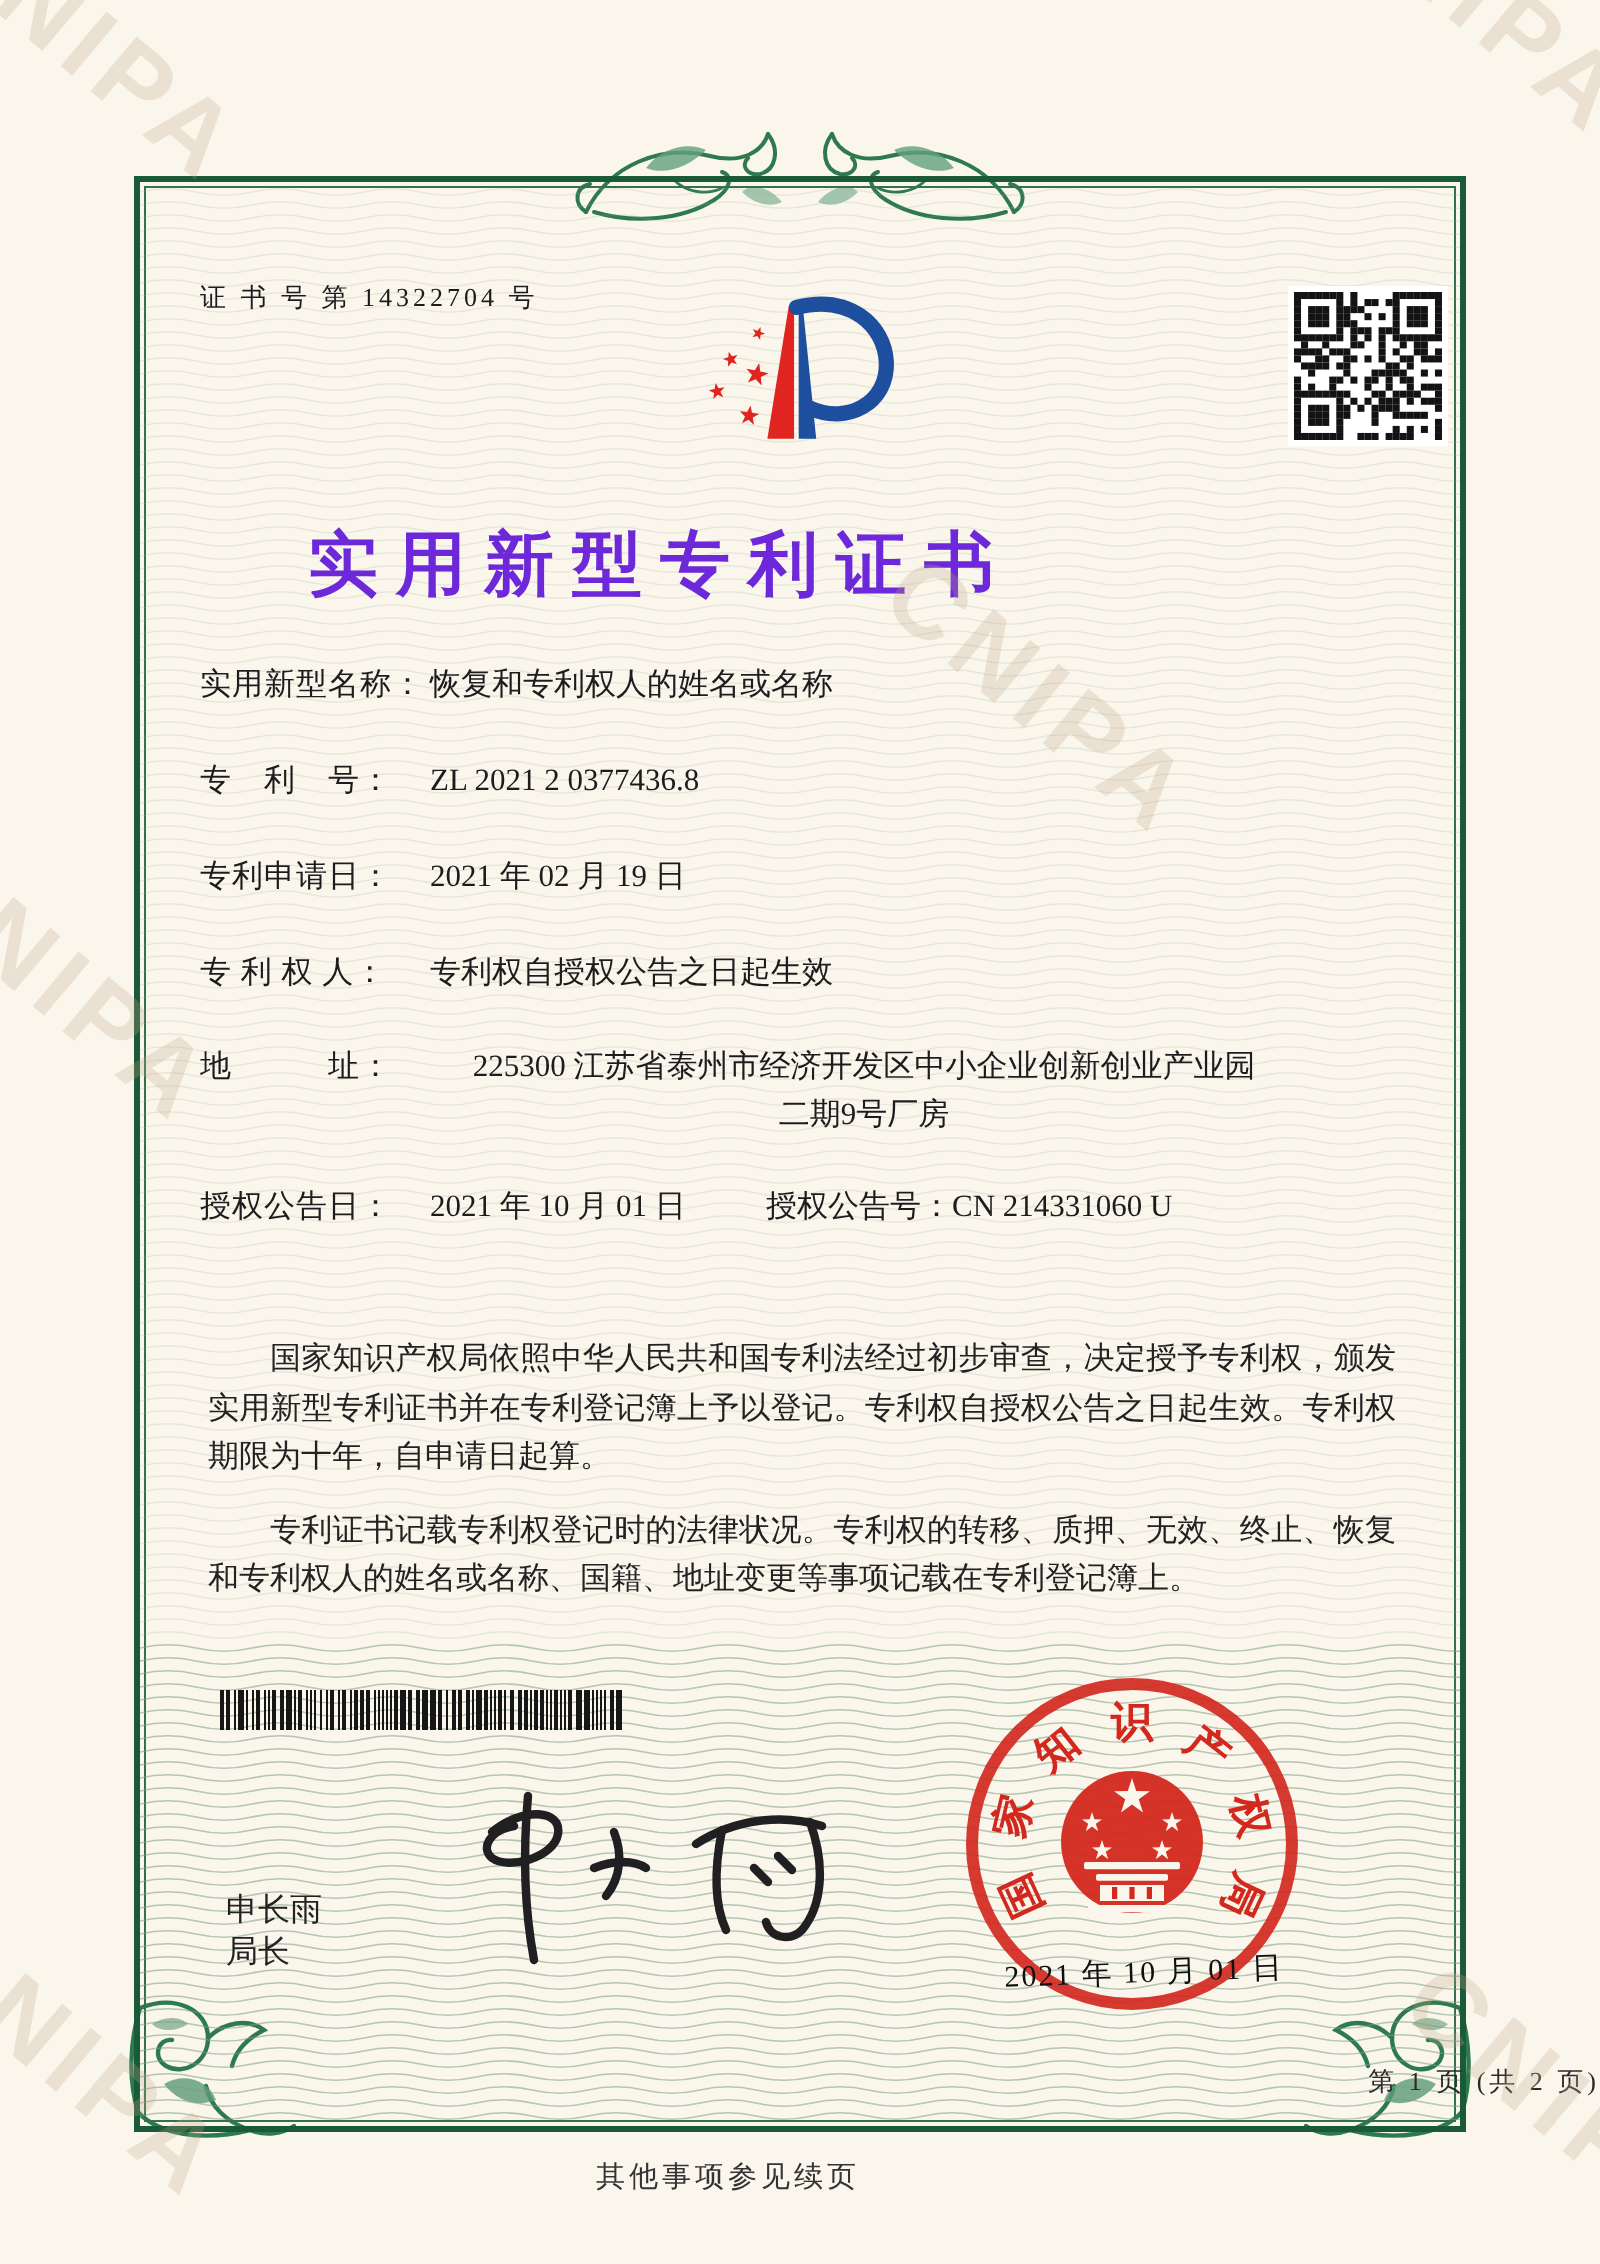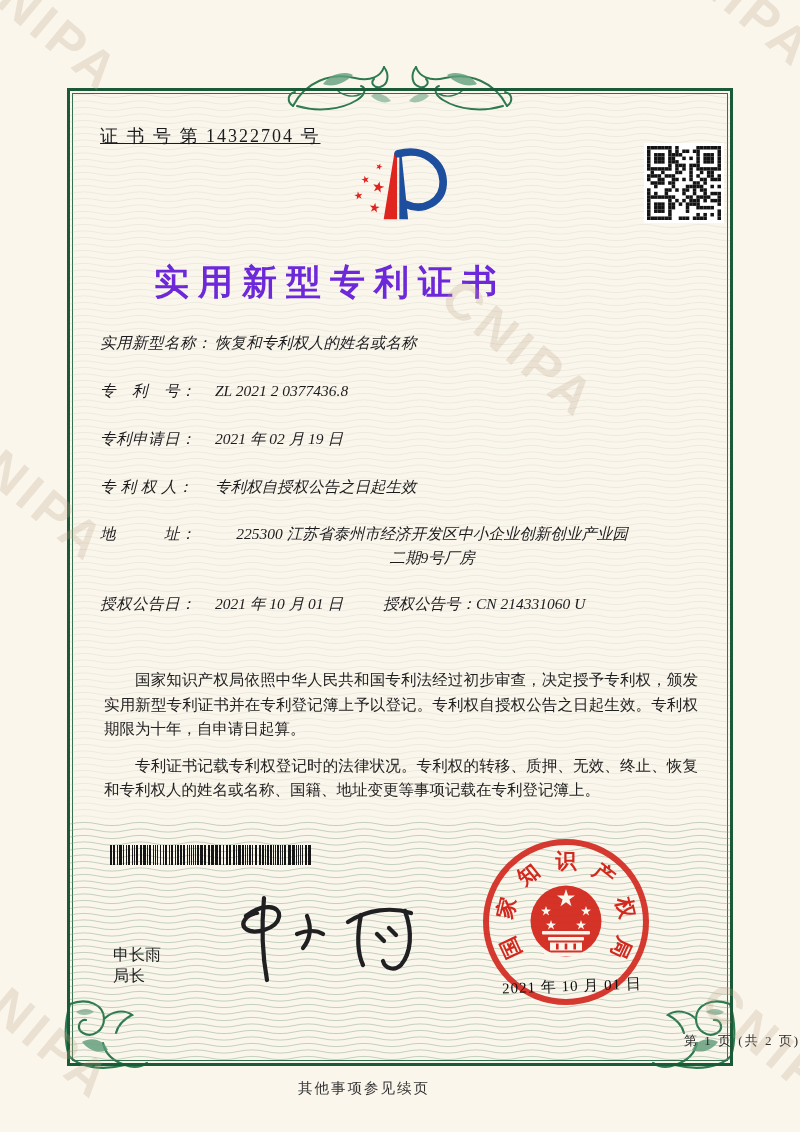--- a/index.html
+++ b/index.html
@@ -14,29 +14,29 @@
     font-weight:700;font-size:52px;letter-spacing:5px;
     color:rgba(190,166,134,0.26);transform:rotate(40deg);white-space:nowrap;
   }
   .frame{
     position:absolute;left:67px;top:88px;width:666px;height:978px;
     border:3px solid #1b5a38;box-sizing:border-box;z-index:1;
   }
   .frame::before{content:"";position:absolute;inset:2px;border:1px solid #35704e;}
   #guilloche{position:absolute;inset:0;width:100%;height:100%;}
   .layer{position:absolute;inset:0;z-index:2;}
-  .cert-number{position:absolute;left:100px;top:124px;font-size:18px;letter-spacing:2px;text-decoration:underline;}
+  .cert-number{position:absolute;left:100px;top:140px;font-size:13px;letter-spacing:2px;}
   #logo{position:absolute;left:341px;top:134px;width:122px;height:102px;}
   #qr{position:absolute;left:644px;top:143px;width:80px;height:80px;}
   .title{
     position:absolute;left:0;top:243px;width:660px;text-align:center;
     font-size:35px;font-weight:700;letter-spacing:9px;color:#6d28d9;margin-top:16px;
   }
   .fields{position:absolute;left:100px;top:330px;width:542px;font-size:15.5px;}
-  .field-row{display:flex;line-height:26px;margin-bottom:22px;font-style:italic;}
+  .field-row{display:flex;line-height:26px;margin-bottom:22px;}
   .field-label{flex:none;width:115px;letter-spacing:0.5px;}
   .field-value{flex:1;}
   .row-addr{line-height:23.5px;margin-bottom:22px;gap:16px;}
   .row-addr .field-value{max-width:402px;text-align:center;}
   .grant .gv1{width:152px;flex:none;}
   .grant .gl2{flex:none;margin-left:16px;}
   .grant .gv2{flex:none;}
   .paras{
     position:absolute;left:92px;top:656px;width:618px;
     font-size:15.5px;line-height:24.5px;text-align:justify;color:#222;

